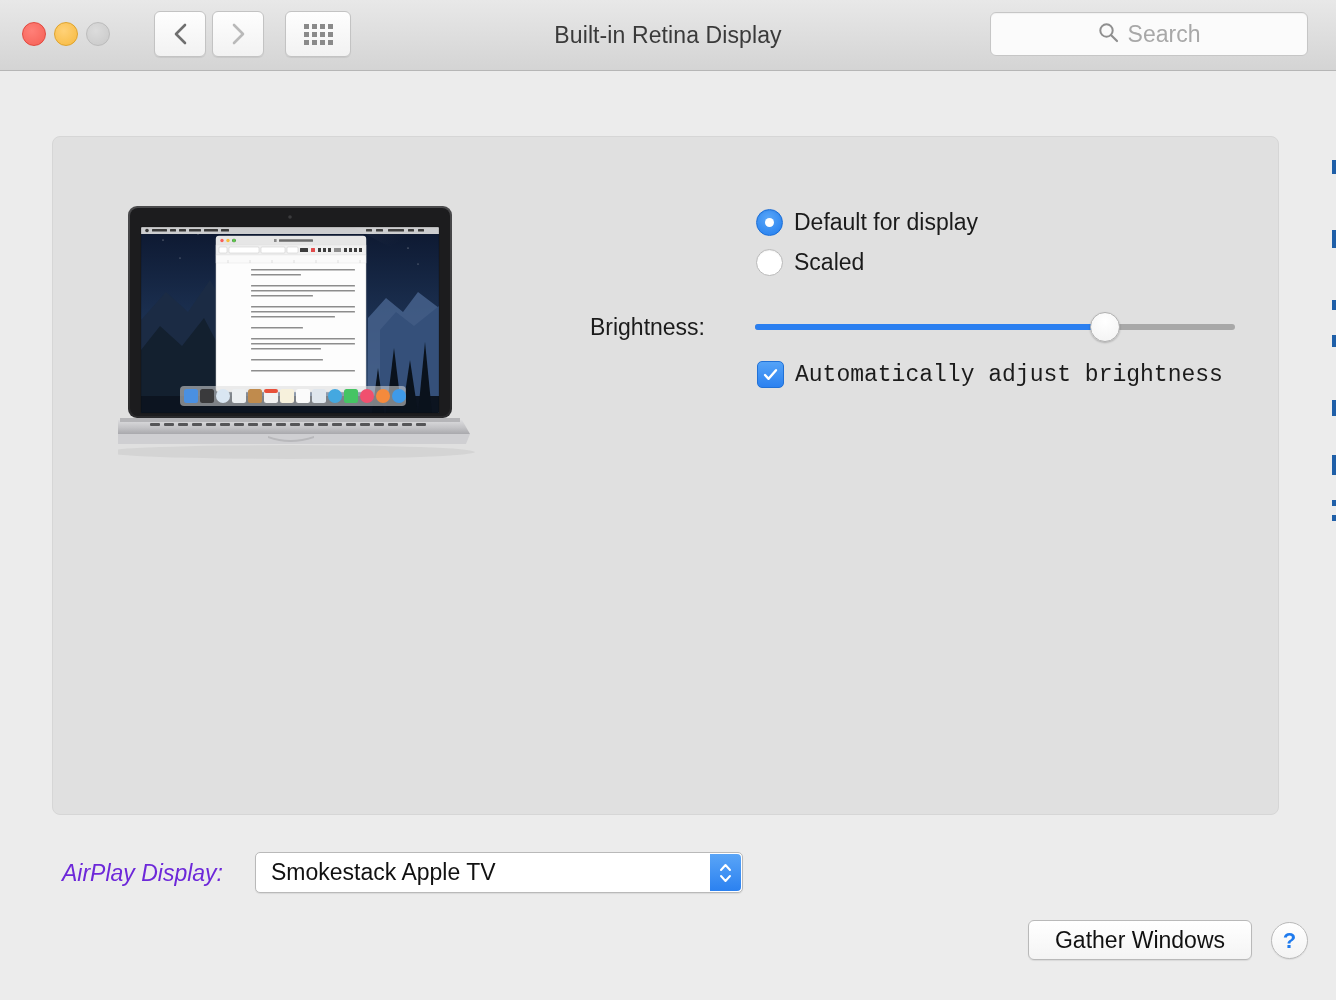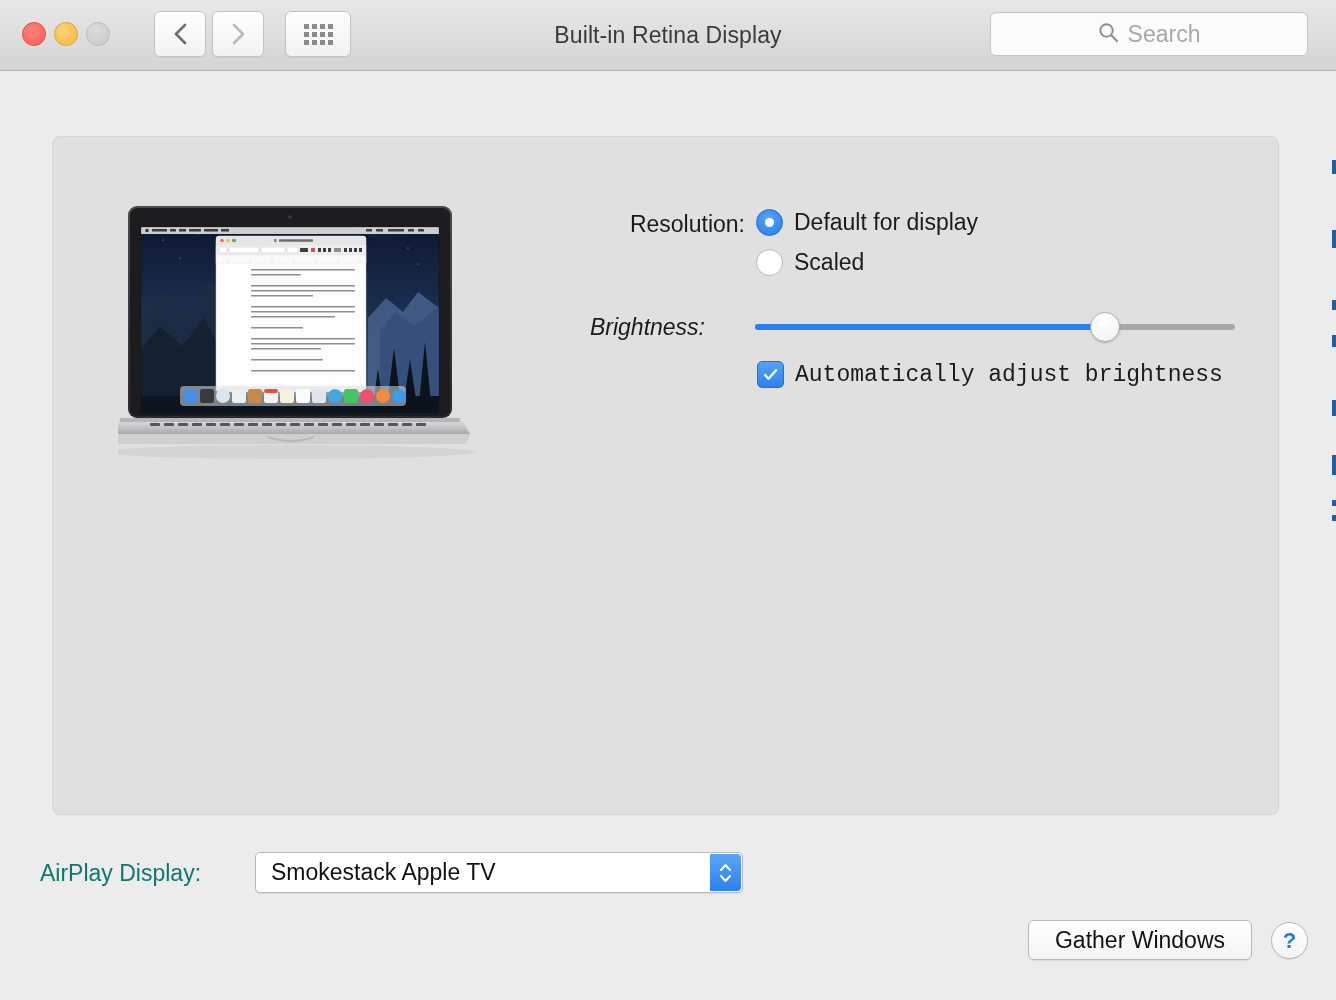--- a/index.html
+++ b/index.html
@@ -101,21 +101,21 @@
   }
 
   
   .macbook { position: absolute; left: 118px; top: 200px; width: 420px; height: 265px; }
 
   
   .label-right {
     position: absolute; font-size: 23px; color: #1b1b1b; text-align: right;
   }
   #res-label  { left: 440px; top: 211px; width: 305px; }
-  #bri-label  { left: 400px; top: 314px; width: 305px; font-style: italic; }
+  #bri-label  { left: 400px; top: 314px; width: 305px; }
 
   .radio-row { position: absolute; display: flex; align-items: center; gap: 11px; text-align: center; }
   #radio-default { left: 756px; top: 209px; }
   #radio-scaled  { left: 756px; top: 249px; }
   .radio {
     width: 27px; height: 27px; border-radius: 50%;
     background: #ffffff; border: 1px solid #b9b9b9;
     box-shadow: inset 0 1px 1px rgba(0,0,0,0.06);
     display: flex; align-items: center; justify-content: center;
     flex: none;
@@ -152,21 +152,21 @@
     border: 1px solid #2171d6;
     display: flex; align-items: center; justify-content: center;
     flex: none;
   }
   .checkbox svg { display: block; }
   .check-row span { font-size: 23px; color: #1b1b1b; white-space: nowrap; font-family: Liberation Mono, monospace; }
 
   
   #airplay-label {
     position: absolute; left: 40px; top: 860px; width: 205px;
-    text-align: left; font-size: 23px; color: #0f766e;
+    text-align: center; font-size: 23px; color: #6d28d9; font-style: italic;
   }
   .popup {
     position: absolute; left: 255px; top: 852px;
     width: 488px; height: 41px;
     background: #ffffff;
     border: 1px solid #b9b9b9; border-radius: 5px;
     box-shadow: 0 1px 1px rgba(0,0,0,0.08);
     display: flex; align-items: center;
   }
   .popup .val { font-size: 23px; color: #111; padding-left: 15px; }
@@ -461,21 +461,20 @@
         <rect x="284" y="223" width="10" height="3" rx="1"></rect>
         <rect x="298" y="223" width="10" height="3" rx="1"></rect>
       </g>
 
       <path d="M-8,234 L352,234 L348,244 L-4,244 Z" fill="#cfcfd2"></path>
       <path d="M150,236 Q172,244 196,236 L196,238 Q172,246 150,238 Z" fill="#b8b8bb"></path>
       <ellipse cx="172" cy="252" rx="185" ry="7" fill="#000" opacity="0.05"></ellipse>
     </svg>
   </div>
 
-  <div class="label-right" id="res-label">Resolution:</div>
 
   <div class="radio-row" id="radio-default">
     <span class="radio on"></span>
     <span>Default for display</span>
   </div>
 
   <div class="radio-row" id="radio-scaled">
     <span class="radio"></span>
     <span>Scaled</span>
   </div>

